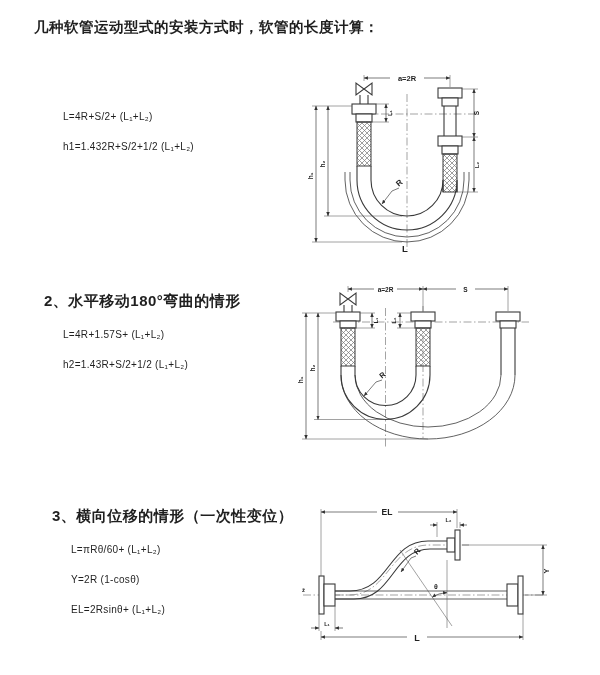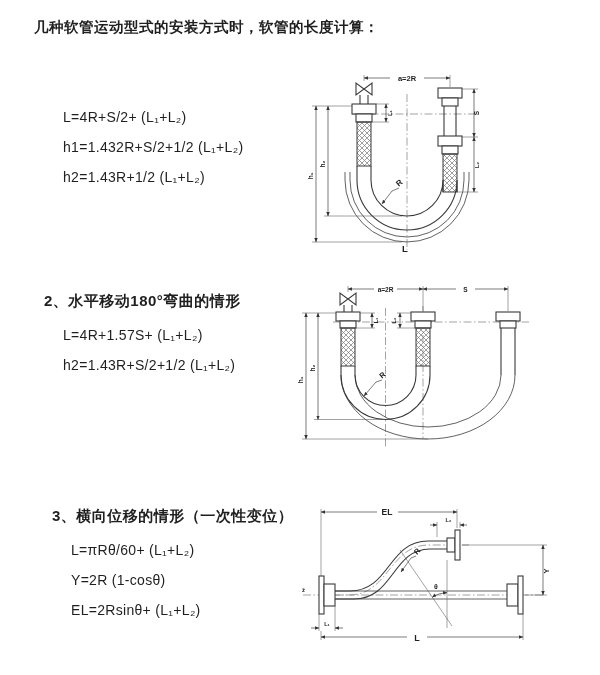--- a/index.html
+++ b/index.html
@@ -7,42 +7,41 @@
     position:relative;width:600px;height:675px;background:#ffffff;
     font-family:"Liberation Sans","DejaVu Sans",sans-serif;color:#1f1f1f;
     overflow:hidden;margin:0 auto;
   }
   .doc-title{
     position:absolute;left:34px;top:18px;margin:0;
     font-size:14.5px;font-weight:700;letter-spacing:.5px;white-space:nowrap;text-align:center;
   }
   .sec{position:absolute;width:268px;}
   .sec-heading{font-size:15px;font-weight:700;letter-spacing:.5px;margin:0 0 9px 0;white-space:nowrap;}
-  .formula{font-size:14px;line-height:30px;padding-left:19px;letter-spacing:.3px;white-space:nowrap;}
+  .formula{font-size:10px;line-height:30px;padding-left:19px;letter-spacing:.3px;white-space:nowrap;}
   .diagram{position:absolute;font-weight:bold;}
   svg{display:block;}
   svg text{font-family:"Liberation Sans","DejaVu Sans",sans-serif;fill:#222;}
   .pipe{stroke:#3a3a3a;stroke-width:1.1;fill:none;}
   .flange{stroke:#3a3a3a;stroke-width:1.1;fill:#ffffff;}
   .braid{stroke:#3a3a3a;stroke-width:1;}
   .dim{stroke:#444;stroke-width:.7;fill:none;}
   .ext{stroke:#555;stroke-width:.55;fill:none;}
   .cl{stroke:#666;stroke-width:.6;fill:none;stroke-dasharray:8 2.5 1.5 2.5;}
 </style>
 </head>
 <body>
 
 <div class="page">
 
   <h1 class="doc-title">几种软管运动型式的安装方式时，软管的长度计算：</h1>
 
   <section class="sec" style="left:44px;top:102px;">
     <div class="formula">L=4R+S/2+ (L₁+L₂)</div>
     <div class="formula">h1=1.432R+S/2+1/2 (L₁+L₂)</div>
-    <div class="formula">h2=1.43R+1/2 (L₁+L₂)</div>
   </section>
 
   <div class="diagram" style="left:302px;top:68px;">
     <svg width="272" height="190" viewBox="0 0 272 190">
       <defs>
         <marker id="mE" orient="auto" markerWidth="8" markerHeight="6" refX="5.6" refY="2.5">
           <path d="M0,0 L5.8,2.5 L0,5 Z" fill="#333"></path>
         </marker>
         <marker id="mS" orient="auto-start-reverse" markerWidth="8" markerHeight="6" refX="5.6" refY="2.5">
           <path d="M0,0 L5.8,2.5 L0,5 Z" fill="#333"></path>

